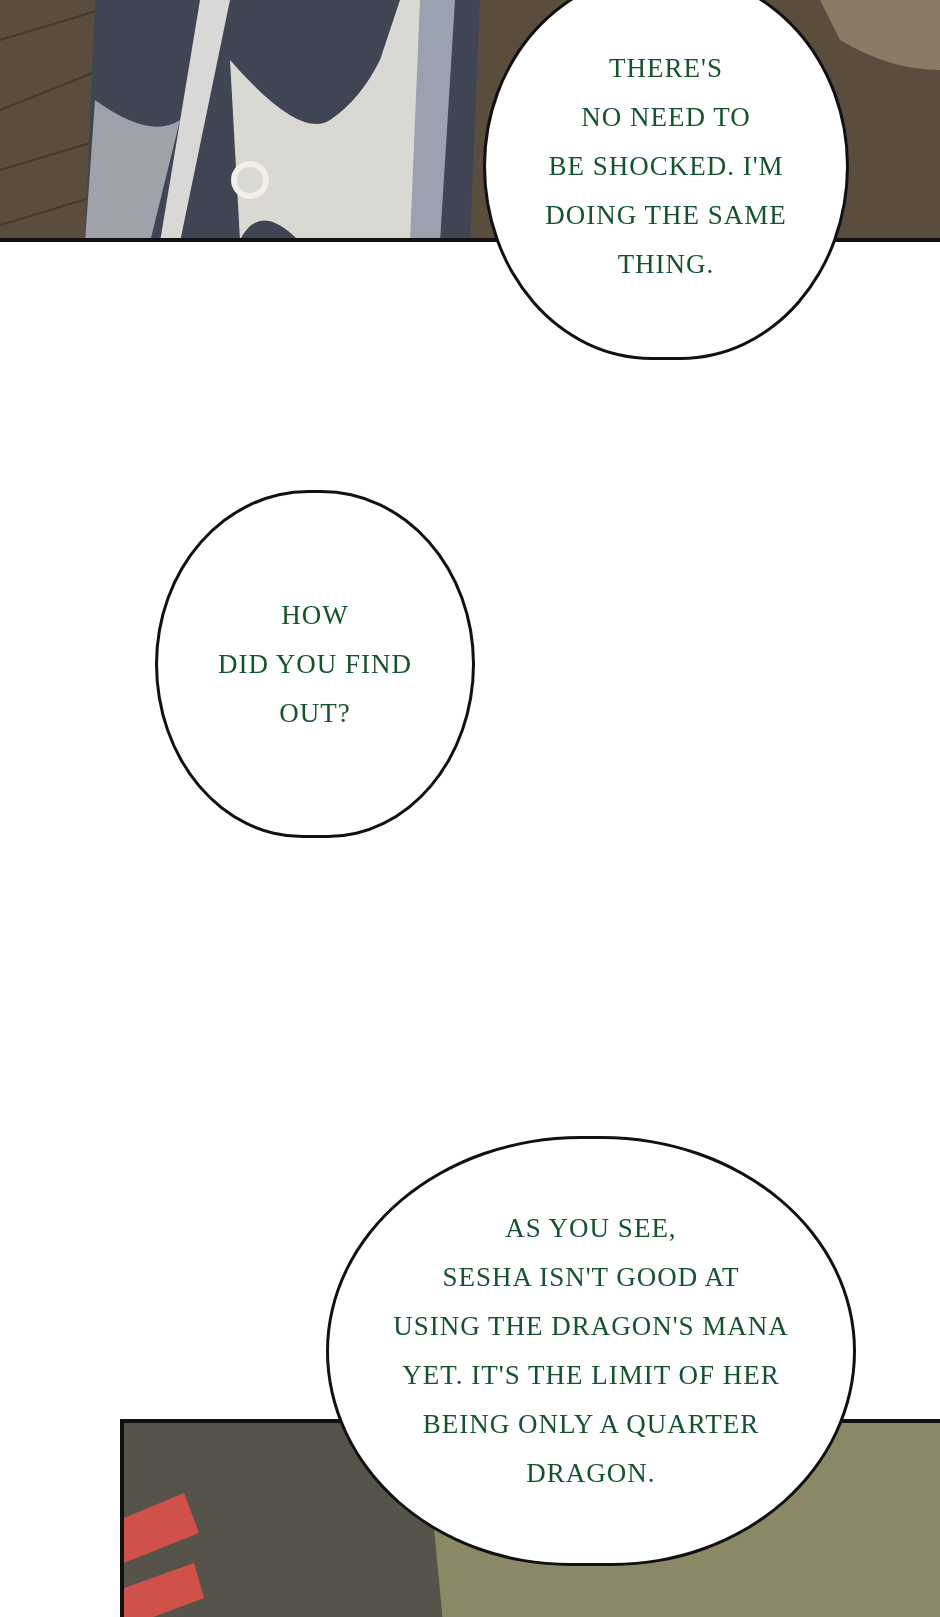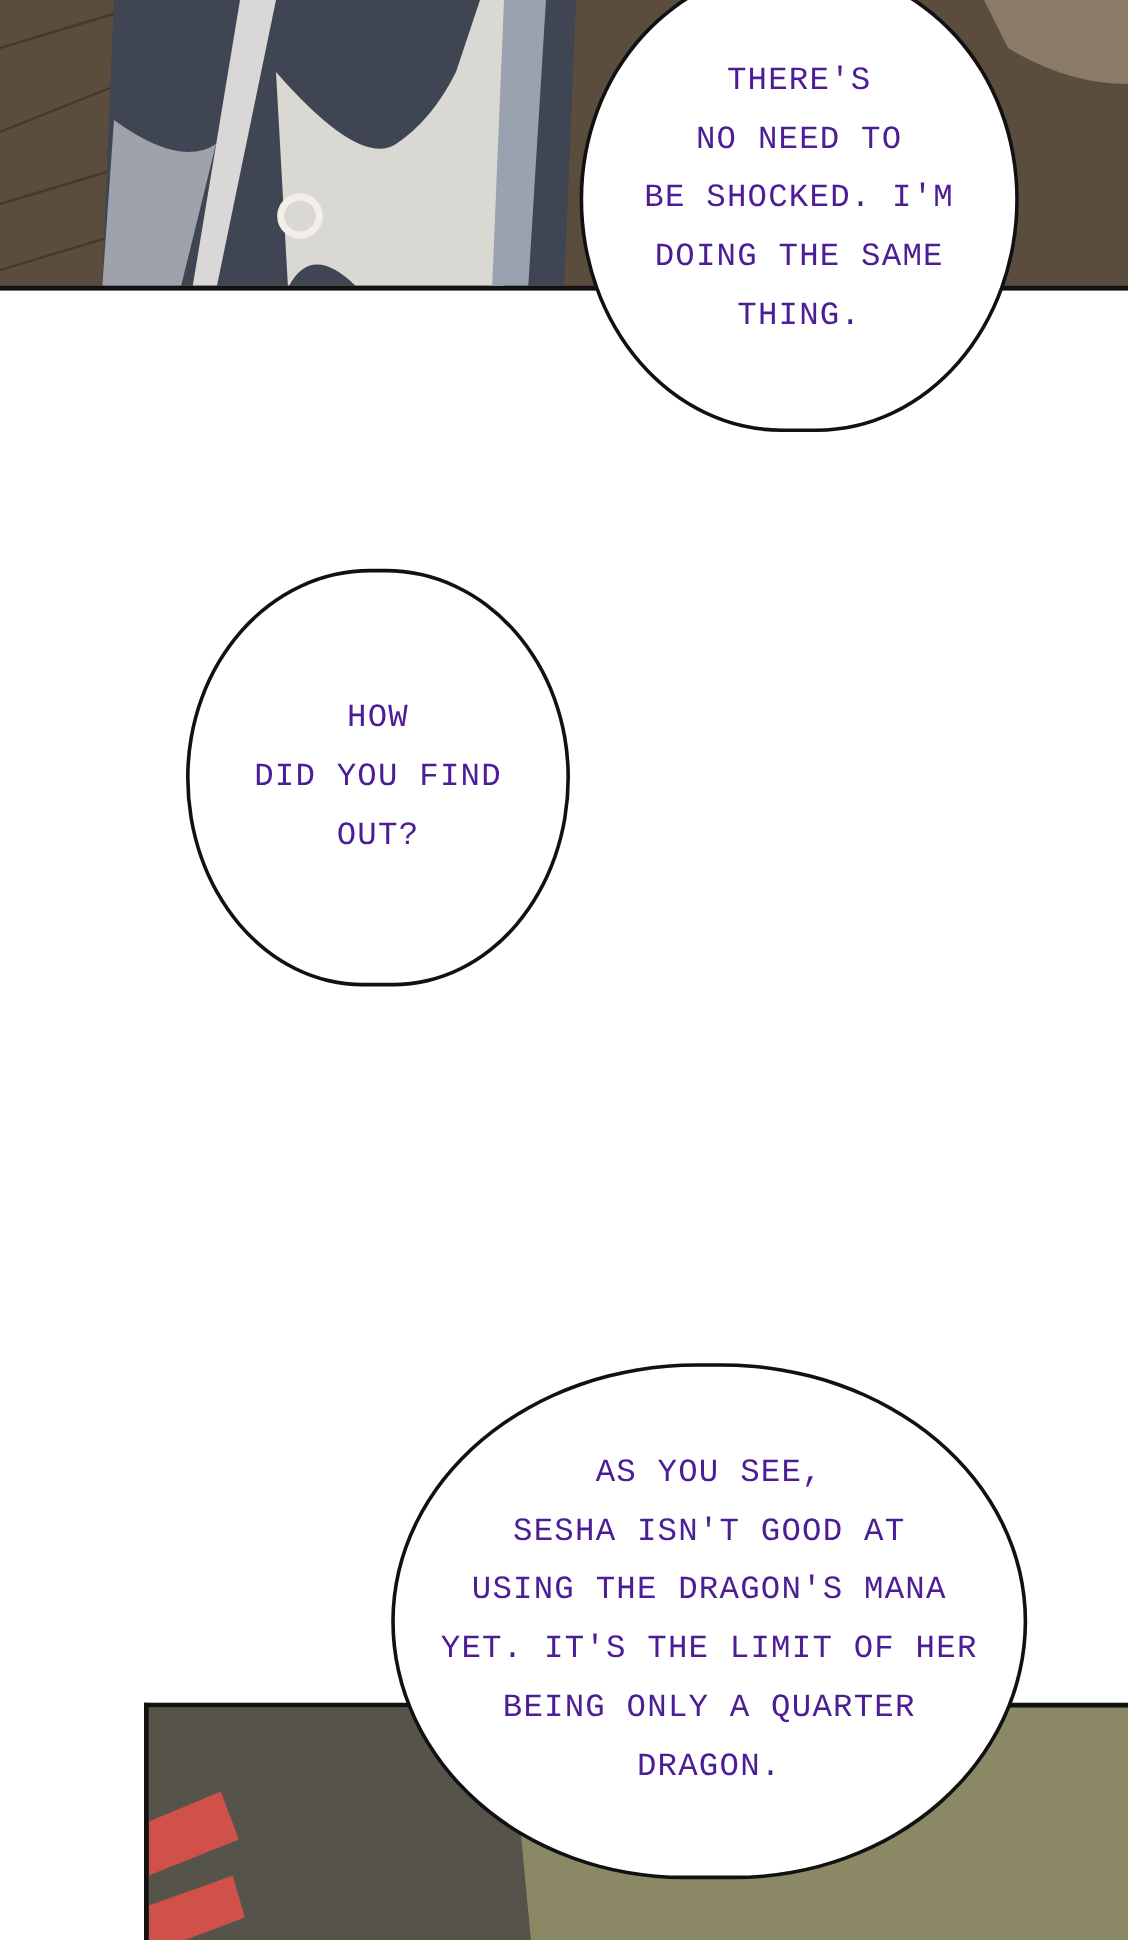--- a/index.html
+++ b/index.html
@@ -1,23 +1,23 @@
 <!DOCTYPE html>
 <html><head>
 <meta charset="utf-8">
 <style>
   html, body { margin: 0; padding: 0; background: #ffffff; }
   body { width: 940px; height: 1617px; position: relative; overflow: hidden; font-family: "DejaVu Sans", sans-serif; }
   .panel { position: absolute; overflow: hidden; }
   #panel-top { left: 0; top: 0; width: 940px; height: 242px; background: #5b4d3d; border-bottom: 4px solid #111; box-sizing: border-box; }
   #panel-bottom { left: 120px; top: 1419px; width: 830px; height: 210px; background: #8b8865; border: 4px solid #111; border-right: none; border-bottom: none; box-sizing: border-box; }
   .bubble { position: absolute; background: #fff; border: 3px solid #111; box-sizing: border-box; border-radius: 48% 48% 46% 46% / 50% 50% 50% 50%; display: flex; align-items: center; justify-content: center; text-align: center; z-index: 5; }
-  .bubble-text { font-family: Liberation Mono, monospace; font-size: 27px; line-height: 49px; letter-spacing: 1px; color: #4c1d95; text-transform: uppercase; white-space: pre-line; }
+  .bubble-text { font-family: Liberation Serif, serif; font-size: 27px; line-height: 49px; letter-spacing: 1px; color: #14532d; text-transform: uppercase; white-space: pre-line; }
   #bubble-1 { left: 483px; top: -28px; width: 366px; height: 388px; }
-  #bubble-2 { left: 155px; top: 474px; width: 320px; height: 348px; }
+  #bubble-2 { left: 155px; top: 490px; width: 320px; height: 348px; }
   #bubble-3 { left: 326px; top: 1136px; width: 530px; height: 430px; }
 </style>
 </head>
 <body>
 
 <div id="panel-top" class="panel">
   <svg width="940" height="242" viewBox="0 0 940 242">
     <rect x="0" y="0" width="940" height="242" fill="#5b4d3d"></rect>
     <g stroke="#3b3128" stroke-width="2" opacity="0.7">
       <line x1="0" y1="40" x2="100" y2="10"></line>

